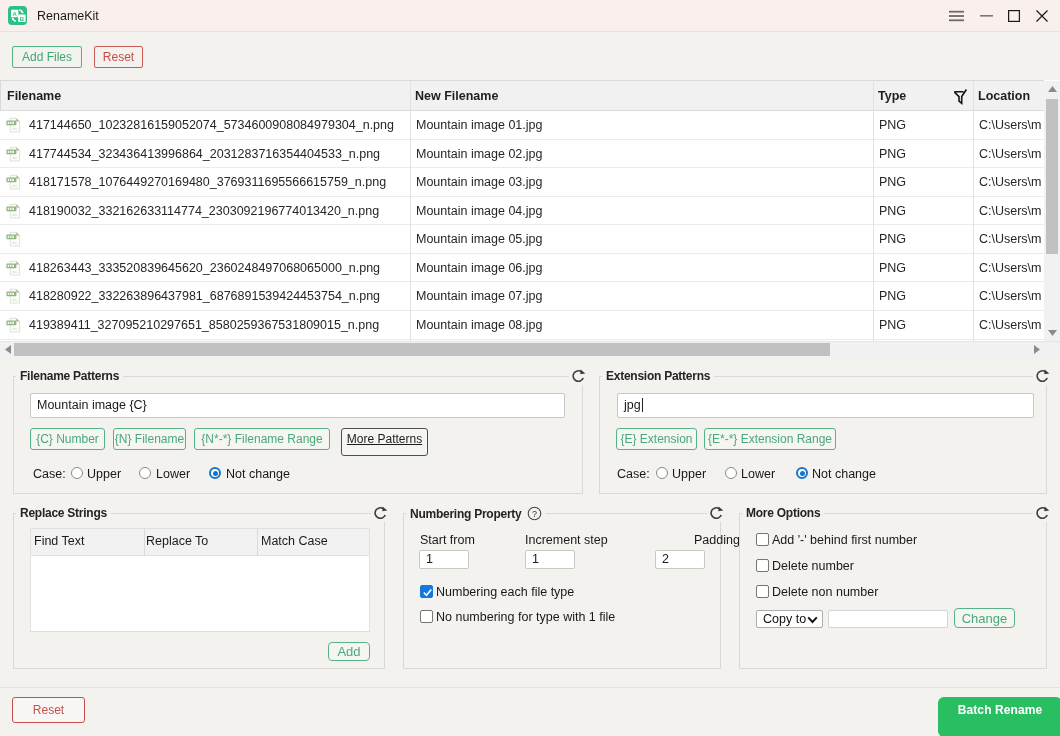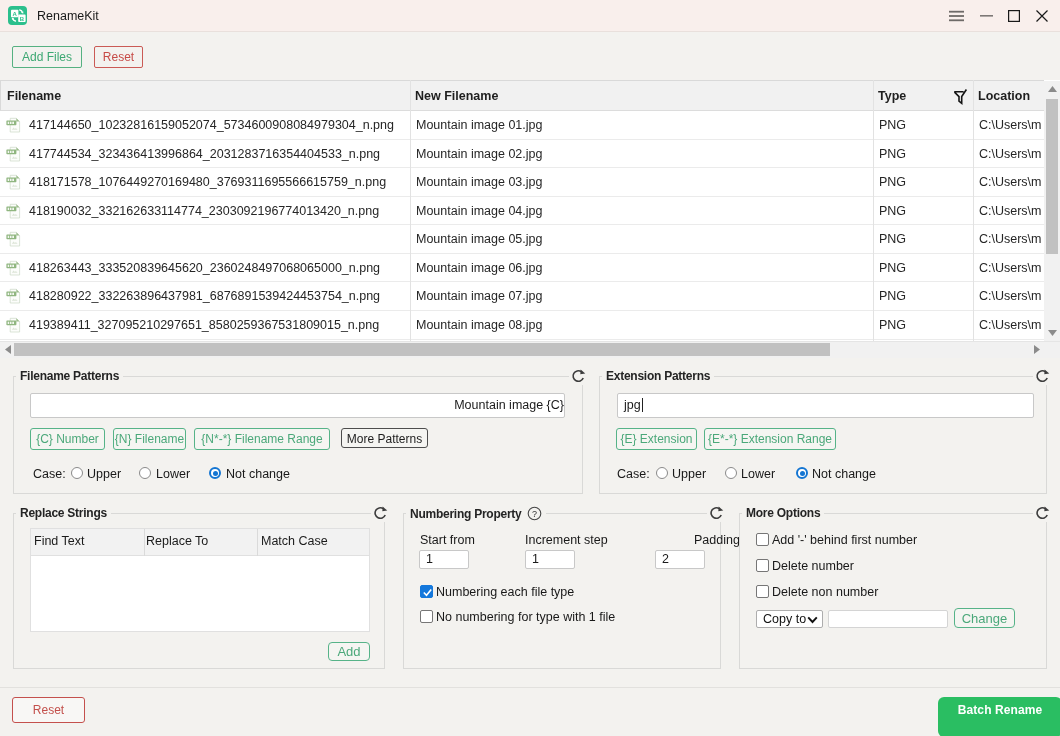--- a/index.html
+++ b/index.html
@@ -35,21 +35,21 @@
 #hscroll { left:0; top:341px; width:1060px; height:17px; background:#f1f1f1; border-top:1px solid #e5e5e5;}
 #hthumb { left:14px; top:343px; width:816px; height:13px; background:#c1c1c1; position:absolute; border-radius:0px;}
 
 
 .fs { position:absolute; border:1px solid #d9d9d7; }
 .fs .legend { position:absolute; top:-8px; left:2px; background:#f3f2ef; padding:0 4px; font-weight:bold; font-size:12px; letter-spacing:-0.25px; color:#242424; }
 .refresh { position:absolute; top:-8px; right:-5px; width:18px; height:16px; background:#f3f2ef; text-align:center;}
 
 .tinput { position:absolute; background:#fff; border:1px solid #c8c8c8; border-radius:2px; font-size:12.5px; color:#1a1a1a; padding-left:6px; line-height:23px;}
 .gbtn { position:absolute; height:22px; border:1px solid #56b388; border-radius:3px; color:#4ba87a; font-size:12px; text-align:center; line-height:20px; background:#f5f5f2; }
-.kbtn { position:absolute; height:20px; border:1px solid #4d4d4d; border-radius:3px; color:#1d1d1d; font-size:12px; text-align:center; line-height:20px; background:#f5f5f2; }
+.kbtn { position:absolute; height:28px; border:1px solid #4d4d4d; border-radius:3px; color:#1d1d1d; font-size:12px; text-align:center; line-height:20px; background:#f5f5f2;text-decoration:underline; }
 
 .radio { position:absolute; width:12px; height:12px; border:1px solid #8a8a8a; border-radius:50%; background:#fff; }
 .radio.sel { border:2px solid #1375d2; }
 .radio.sel::after { content:""; position:absolute; left:1.5px; top:1.5px; width:5px; height:5px; background:#1375d2; border-radius:50%; }
 .rlabel { position:absolute; font-size:12.5px; color:#191919; }
 
 .cb { position:absolute; width:13px; height:13px; border:1px solid #767676; border-radius:2px; background:#fff; }
 .cb.on { background:#1478dc; border-color:#1478dc; }
 .cblabel { position:absolute; font-size:12.5px; color:#191919; }
 
@@ -266,21 +266,21 @@
 <svg class="abs" style="left:1034px; top:345px;" width="6" height="9" viewBox="0 0 6 9">
     <path d="M6 4.5 L0 0 V9 Z" fill="#8b8b8b"></path>
   </svg>
 
 <div class="fs" id="fs1" style="left:13px; top:376px; width:570px; height:118px;">
   <div class="legend" style="left:2px;">Filename Patterns</div>
   <div class="refresh"><svg width="15" height="15" viewBox="0 0 14 14">
         <path d="M9.6 2.5 A4.9 4.9 0 1 0 11.4 8.4" fill="none" stroke="#3d3d3d" stroke-width="1.5"></path>
         <path d="M9.0 0.4 L13.3 4.3 L8.7 5.0 Z" fill="#3d3d3d"></path>
       </svg></div>
-  <div class="tinput" style="left:16px; top:16px; width:535px; height:25px;text-align:right;">Mountain image {C}</div>
+  <div class="tinput" style="left:16px; top:16px; width:535px; height:25px;">Mountain image {C}</div>
   <div class="gbtn" style="left:16px; top:51px; width:75px;">{C} Number</div>
   <div class="gbtn" style="left:99px; top:51px; width:73px;">{N} Filename</div>
   <div class="gbtn" style="left:180px; top:51px; width:136px;">{N*-*} Filename Range</div>
   <div class="kbtn" style="left:327px; top:51px; width:87px;">More Patterns</div>
   <div class="rlabel" style="left:19px; top:90px;">Case:</div>
   <div class="radio" style="left:57px; top:90px;"></div>
     <div class="rlabel" style="left:73px; top:90px;">Upper</div>
   <div class="radio" style="left:125px; top:90px;"></div>
     <div class="rlabel" style="left:142px; top:90px;">Lower</div>
   <div class="radio sel" style="left:195px; top:90px;"></div>

